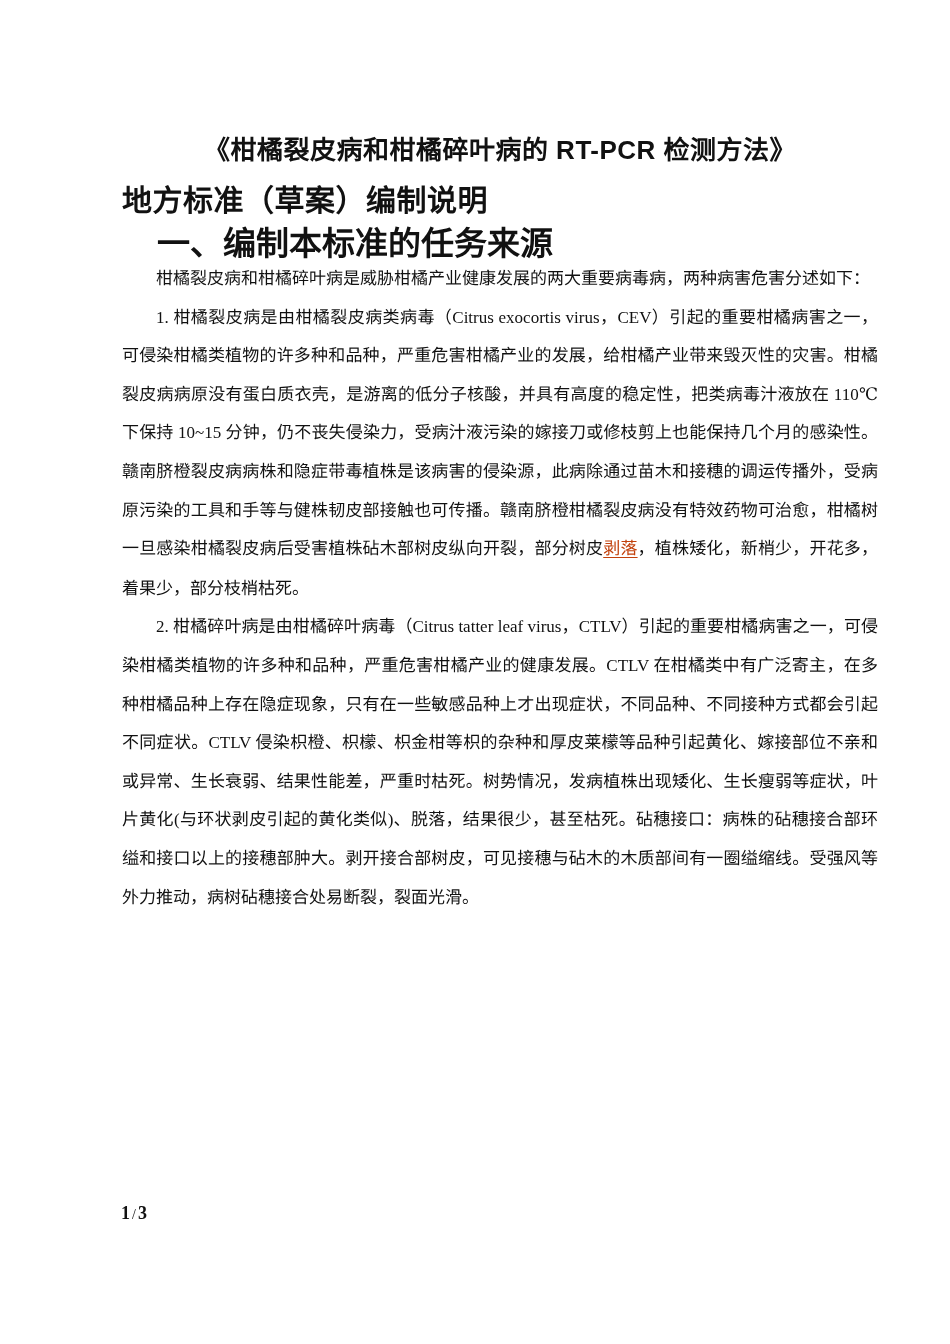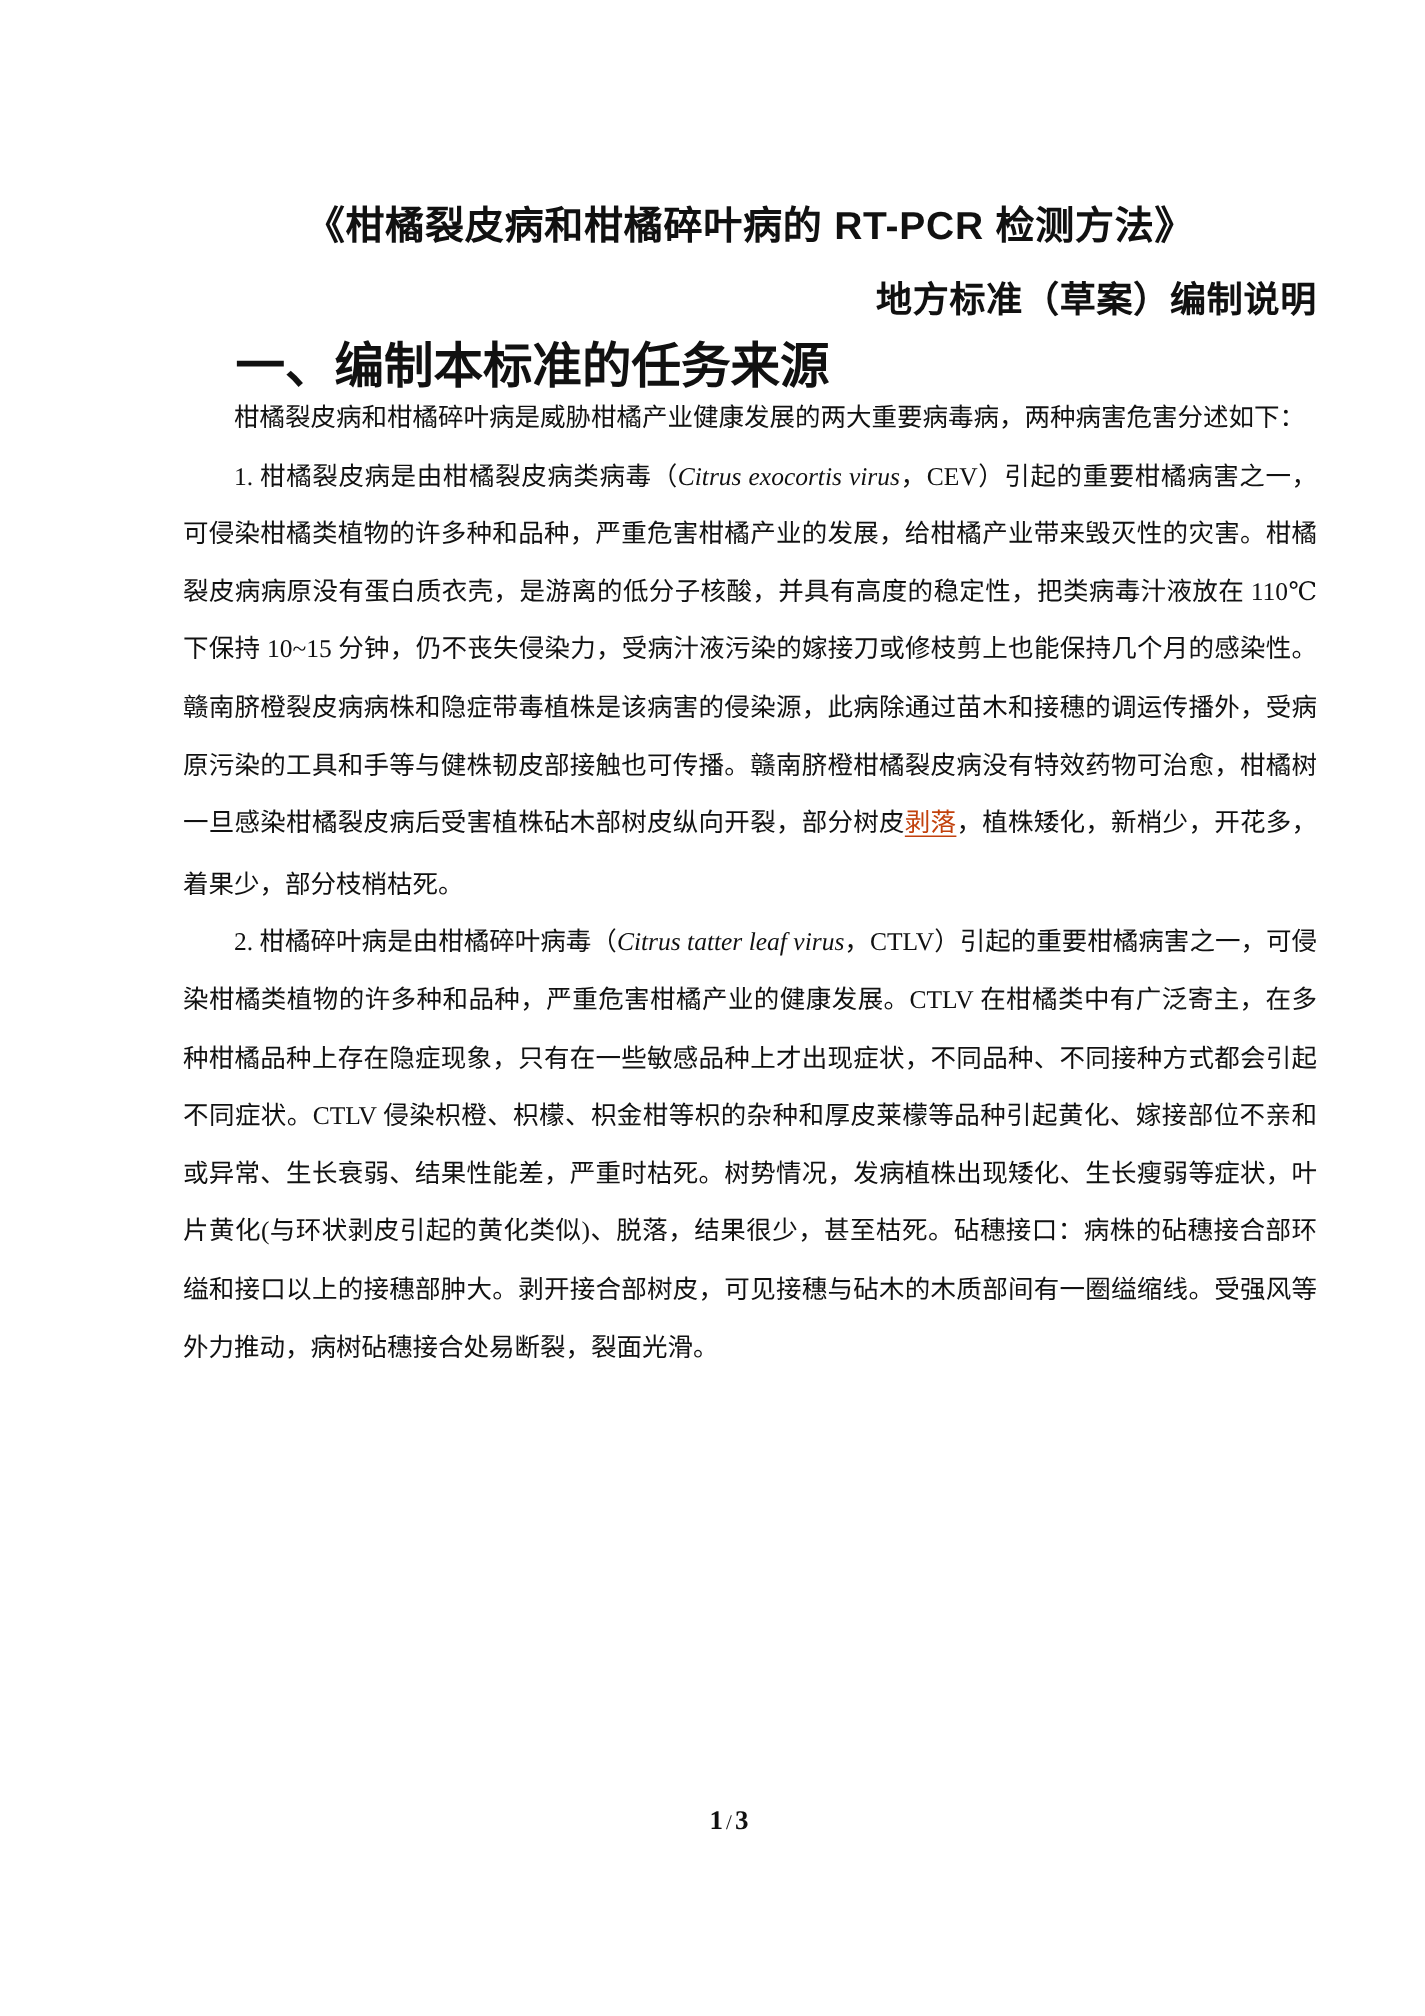--- a/index.html
+++ b/index.html
@@ -27,57 +27,56 @@
     font-weight: 700;
     font-size: 26px;
     line-height: 34px;
     text-align: center;
     margin: 0 0 17px 0;
     letter-spacing: 0.5px;
   }
   .doc-subtitle {
     font-family: "Liberation Sans", "DejaVu Sans", sans-serif;
     font-weight: 700;
-    font-size: 24px;
+    font-size: 30px;
     line-height: 34px;
-    text-align: right;
+    text-align: left;
     margin: 0 0 9px 0;
     letter-spacing: 0.5px;
   }
   .section-heading {
     font-family: "Liberation Sans", "DejaVu Sans", sans-serif;
     font-weight: 700;
     font-size: 33px;
     line-height: 33px;
     margin: 0 0 0 35px;
   }
   .body-text p {
     font-size: 17px;
     line-height: 38.6px;
     margin: 0;
     text-align: justify;
     text-indent: 2em;
     word-break: break-all;
   }
   .latin-name {
-    font-style: italic;
   }
   .doc-link {
     color: #c2410c;
     text-decoration: underline;
     text-underline-offset: 3px;
     cursor: pointer;
     font-family: Liberation Mono, monospace;
   }
   .footer {
     position: absolute;
     top: 1201px;
-    left: 108px;
+    left: 121px;
     width: 756px;
-    text-align: center;
+    text-align: left;
     font-size: 18px;
     line-height: 24px;
   }
   .footer .pg-num {
     font-weight: 700;
   }
   .footer .pg-sep {
     font-size: 14px;
     font-weight: 400;
     padding: 0 2px;

